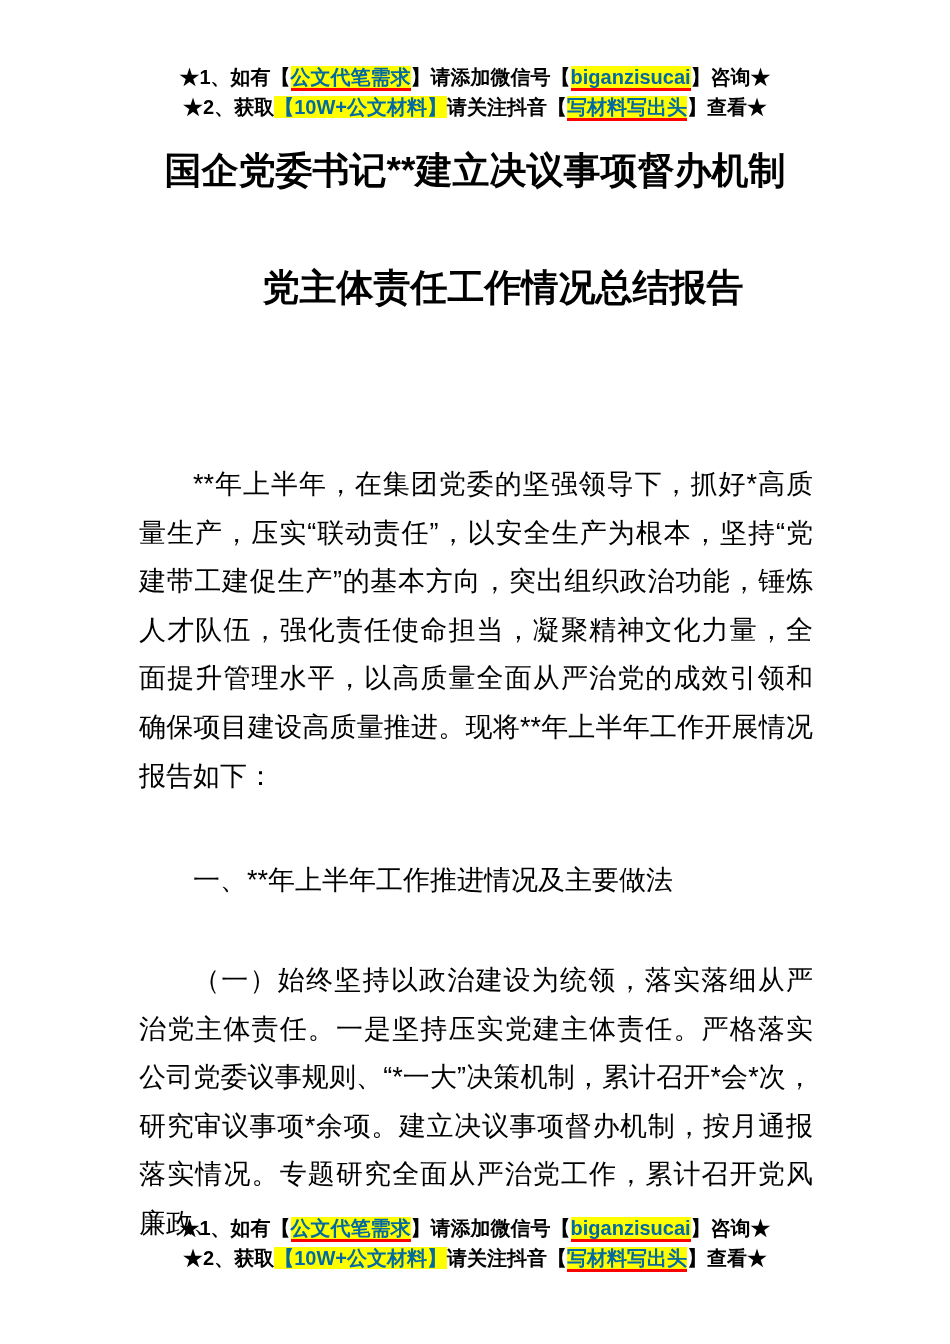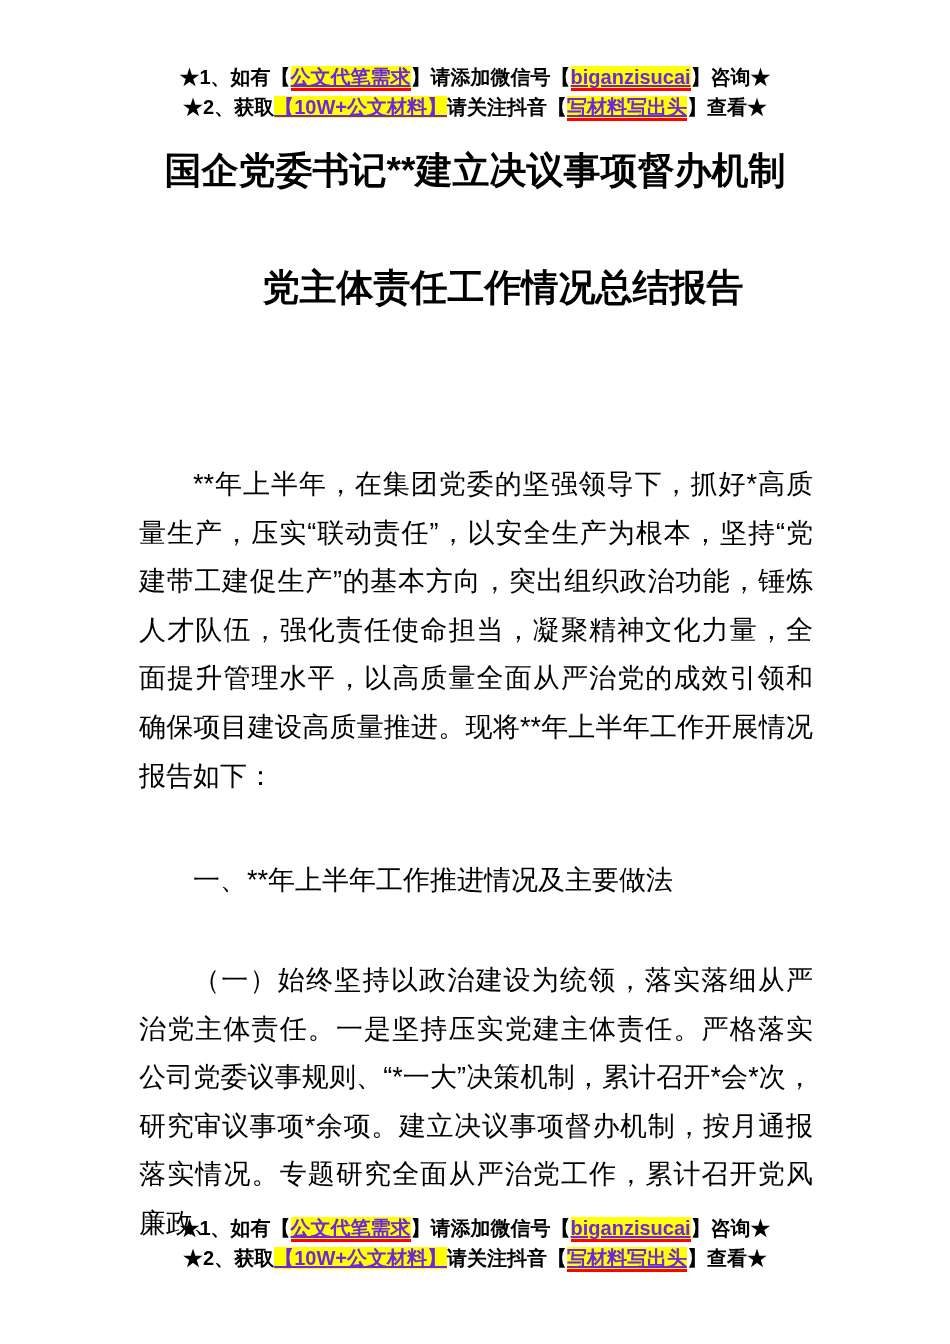--- a/index.html
+++ b/index.html
@@ -20,23 +20,22 @@
     width: 100%;
     text-align: center;
     font-size: 20px;
     font-weight: bold;
     line-height: 30px;
     white-space: nowrap;
   }
   .promo-header { top: 62px; }
   .promo-footer { top: 1213px; }
   .hl {
-    color: #6d28d9;
+    color: #0369a1;
     background: #ffff00;
-    text-decoration: underline;
   }
   .u-red {
     border-bottom: 3px solid #ff0000;
   }
   .u-black {
     text-underline-offset: 3px;
   }
   
   .title-line {
     position: absolute;

